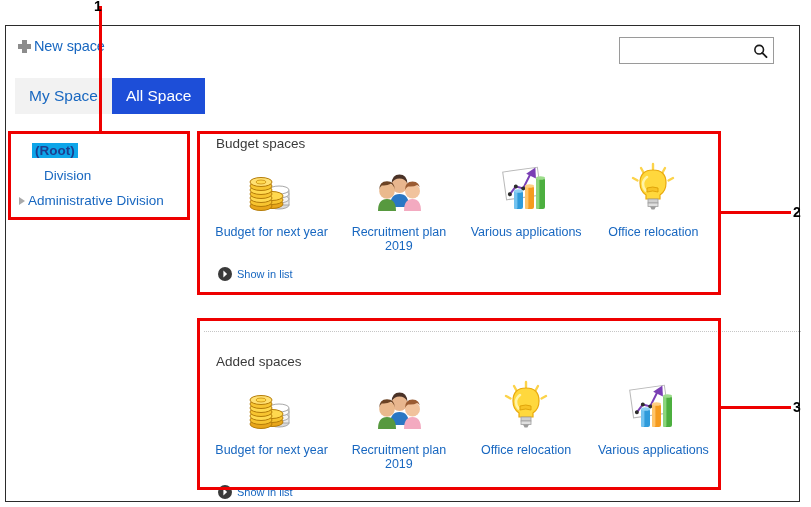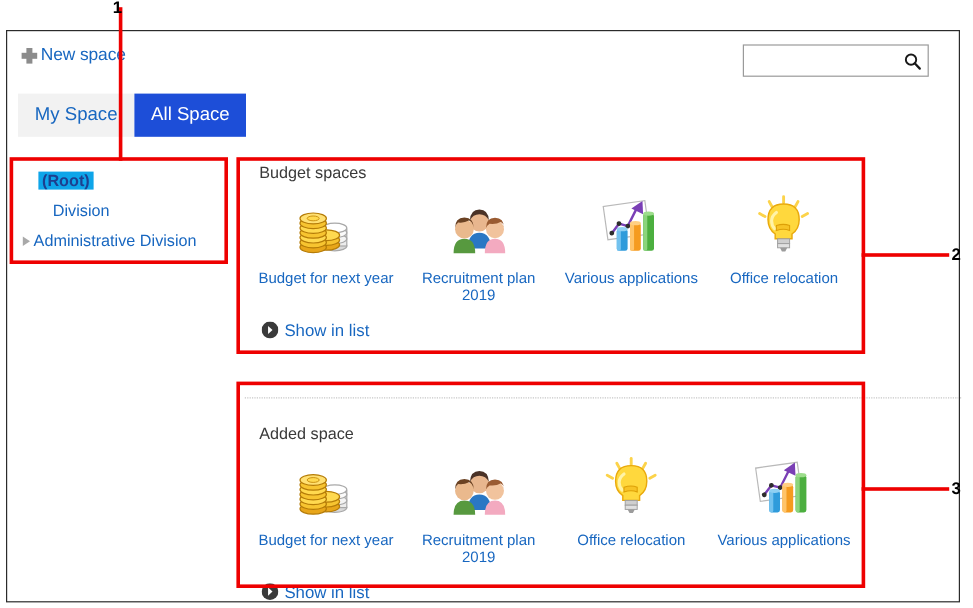--- a/index.html
+++ b/index.html
@@ -133,21 +133,21 @@
     margin-top: 8px;
     font-size: 12.5px; color: #1867c0; text-align: center;
     line-height: 14px;
   }
   .show-in-list {
     display: flex; align-items: center; gap: 5px;
     padding-left: 14px; margin-top: 14px;
     cursor: pointer; white-space: nowrap;
   }
   .chev-circle { width: 14px; height: 14px; flex: 0 0 14px; }
-  .show-in-list-label { color: #1867c0; font-size: 14px; }
+  .show-in-list-label { color: #1867c0; font-size: 11px; }
 
   
   .dotted-divider {
     position: absolute;
     left: 198px; top: 205px;
     width: 597px; height: 1px;
     border-top: 1px dotted #c6c6c6;
   }
 
   
@@ -329,21 +329,21 @@
             <circle cx="7" cy="7" r="7" fill="#3a3a3a"></circle>
             <path d="M5.4 3.6 L9.1 7 L5.4 10.4 Z" fill="#ffffff"></path>
           </svg>
           <span class="show-in-list-label">Show in list</span>
         </div>
       </div>
 
       <div class="dotted-divider"></div>
 
       <div class="panel" style="top:218px;">
-        <div class="panel-title">Added space</div>
+        <div class="panel-title">Added spaces</div>
 
         <div class="space-grid">
 
           <div class="space-card">
             <svg class="space-icon" viewBox="0 0 56 56">
               <g>
                 <ellipse cx="35" cy="44" rx="10" ry="4" fill="#d9d9d9" stroke="#a8a8a8" stroke-width="1"></ellipse>
                 <rect x="25" y="30" width="20" height="14" fill="#ececec" stroke="#a8a8a8" stroke-width="1"></rect>
                 <ellipse cx="35" cy="38" rx="10" ry="4" fill="#f4f4f4" stroke="#a8a8a8" stroke-width="1"></ellipse>
                 <ellipse cx="35" cy="33" rx="10" ry="4" fill="#fbfbfb" stroke="#a8a8a8" stroke-width="1"></ellipse>

